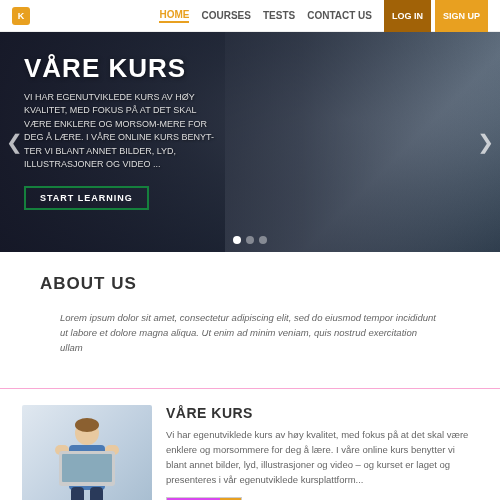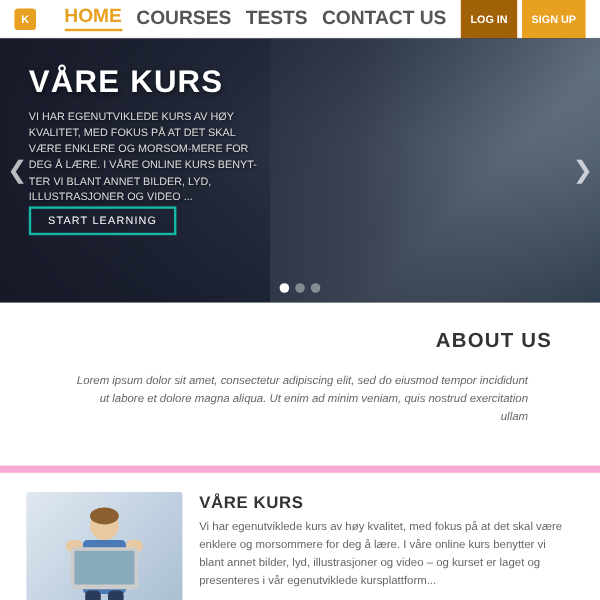--- a/index.html
+++ b/index.html
@@ -37,21 +37,21 @@
     }
     .nav-links {
       display: flex;
       gap: 12px;
       align-items: center;
       margin-right: 12px;
     }
     .nav-links a {
       text-decoration: none;
       color: #555;
-      font-size: 16px;
+      font-size: 10px;
       font-weight: 600;
       text-transform: uppercase;
     }
     .nav-links a.active { color: #e8a020; border-bottom: 2px solid #e8a020; padding-bottom: 1px; }
     .nav-btns {
       display: flex;
       gap: 4px;
     }
     .btn-login {
       background: #a16207;
@@ -123,26 +123,27 @@
     .hero-sub {
       color: #ddd;
       font-size: 9px;
       margin-top: 8px;
       max-width: 200px;
       line-height: 1.5;
       text-shadow: 1px 1px 2px rgba(0,0,0,0.5);
     }
     .btn-start {
       display: inline-block;
+      margin-top: 14px;
       background: transparent;
       color: #fff;
-      border: 2px solid #14b8a6;
+      border: 2px solid #15803d;
       padding: 5px 14px;
       font-size: 9px;
-      font-weight: normal;
+      font-weight: bold;
       text-transform: uppercase;
       cursor: pointer;
       letter-spacing: 1px;
     }
     .hero-arrow {
       position: absolute;
       z-index: 3;
       top: 50%;
       transform: translateY(-50%);
       color: #fff;
@@ -166,22 +167,22 @@
       width: 8px;
       height: 8px;
       border-radius: 50%;
       background: rgba(255,255,255,0.4);
     }
     .hero-dot.active { background: #fff; }
 
     
     .about-section {
       padding: 22px 40px 16px;
-      text-align: right;
-      border-bottom: 6px solid #f9a8d4;
+      text-align: left;
+      border-bottom: 1px solid #f9a8d4;
     }
     .section-title {
       font-size: 17px;
       font-weight: 700;
       color: #333;
       margin-bottom: 10px;
       text-transform: uppercase;
       letter-spacing: 1px;
     }
     .about-text {

